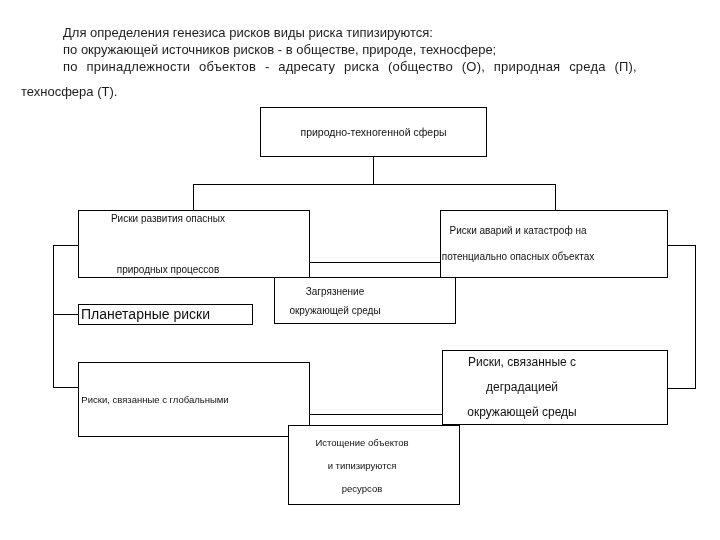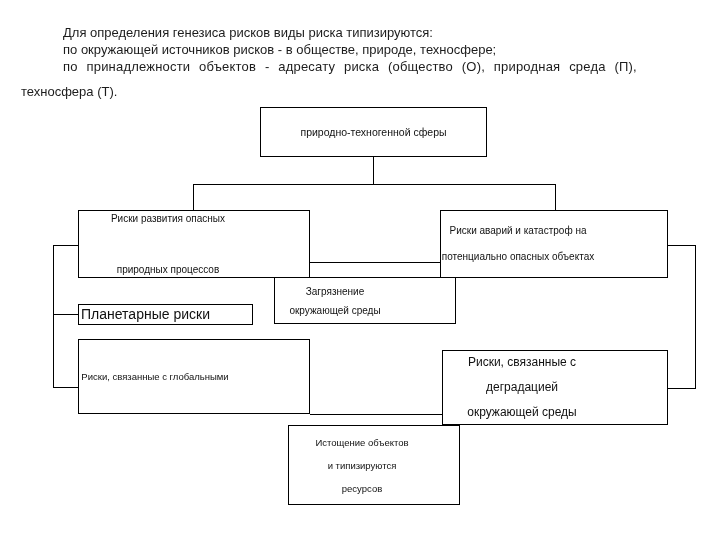--- a/index.html
+++ b/index.html
@@ -43,21 +43,21 @@
     text-align: center;
     color: #111111;
   }
   .dbox div { width: 100%; }
 
   #box-root       { left: 260px; top: 107px; width: 227px; height: 50px; font-size: 10.5px; line-height: 16px; }
   #box-natural    { left:  78px; top: 210px; width: 232px; height: 68px; font-size: 10px;  line-height: 26px; padding-right: 52px; gap: 25px; }
   #box-accidents  { left: 440px; top: 210px; width: 228px; height: 68px; font-size: 10px;  line-height: 26px; padding-right: 72px; }
   #box-pollution  { left: 274px; top: 277px; width: 182px; height: 47px; font-size: 10px;  line-height: 19px; padding-right: 60px; }
   #box-planetary  { left:  78px; top: 304px; width: 175px; height: 21px; font-size: 14px;   line-height: 11px; padding-right: 40px; }
-  #box-climate    { left:  78px; top: 339px; width: 232px; height: 75px; font-size: 9.5px; line-height: 25px; padding-right: 78px; }
+  #box-climate    { left:  78px; top: 362px; width: 232px; height: 75px; font-size: 9.5px; line-height: 25px; padding-right: 78px; }
   #box-degradation{ left: 442px; top: 350px; width: 226px; height: 75px; font-size: 12px; line-height: 25px; padding-right: 66px; }
   #box-depletion  { left: 288px; top: 425px; width: 172px; height: 80px; font-size: 9.5px; line-height: 23px; padding-right: 24px; }
 
   
   .cline {
     position: absolute;
     background: #000000;
   }
 </style>
 </head>

